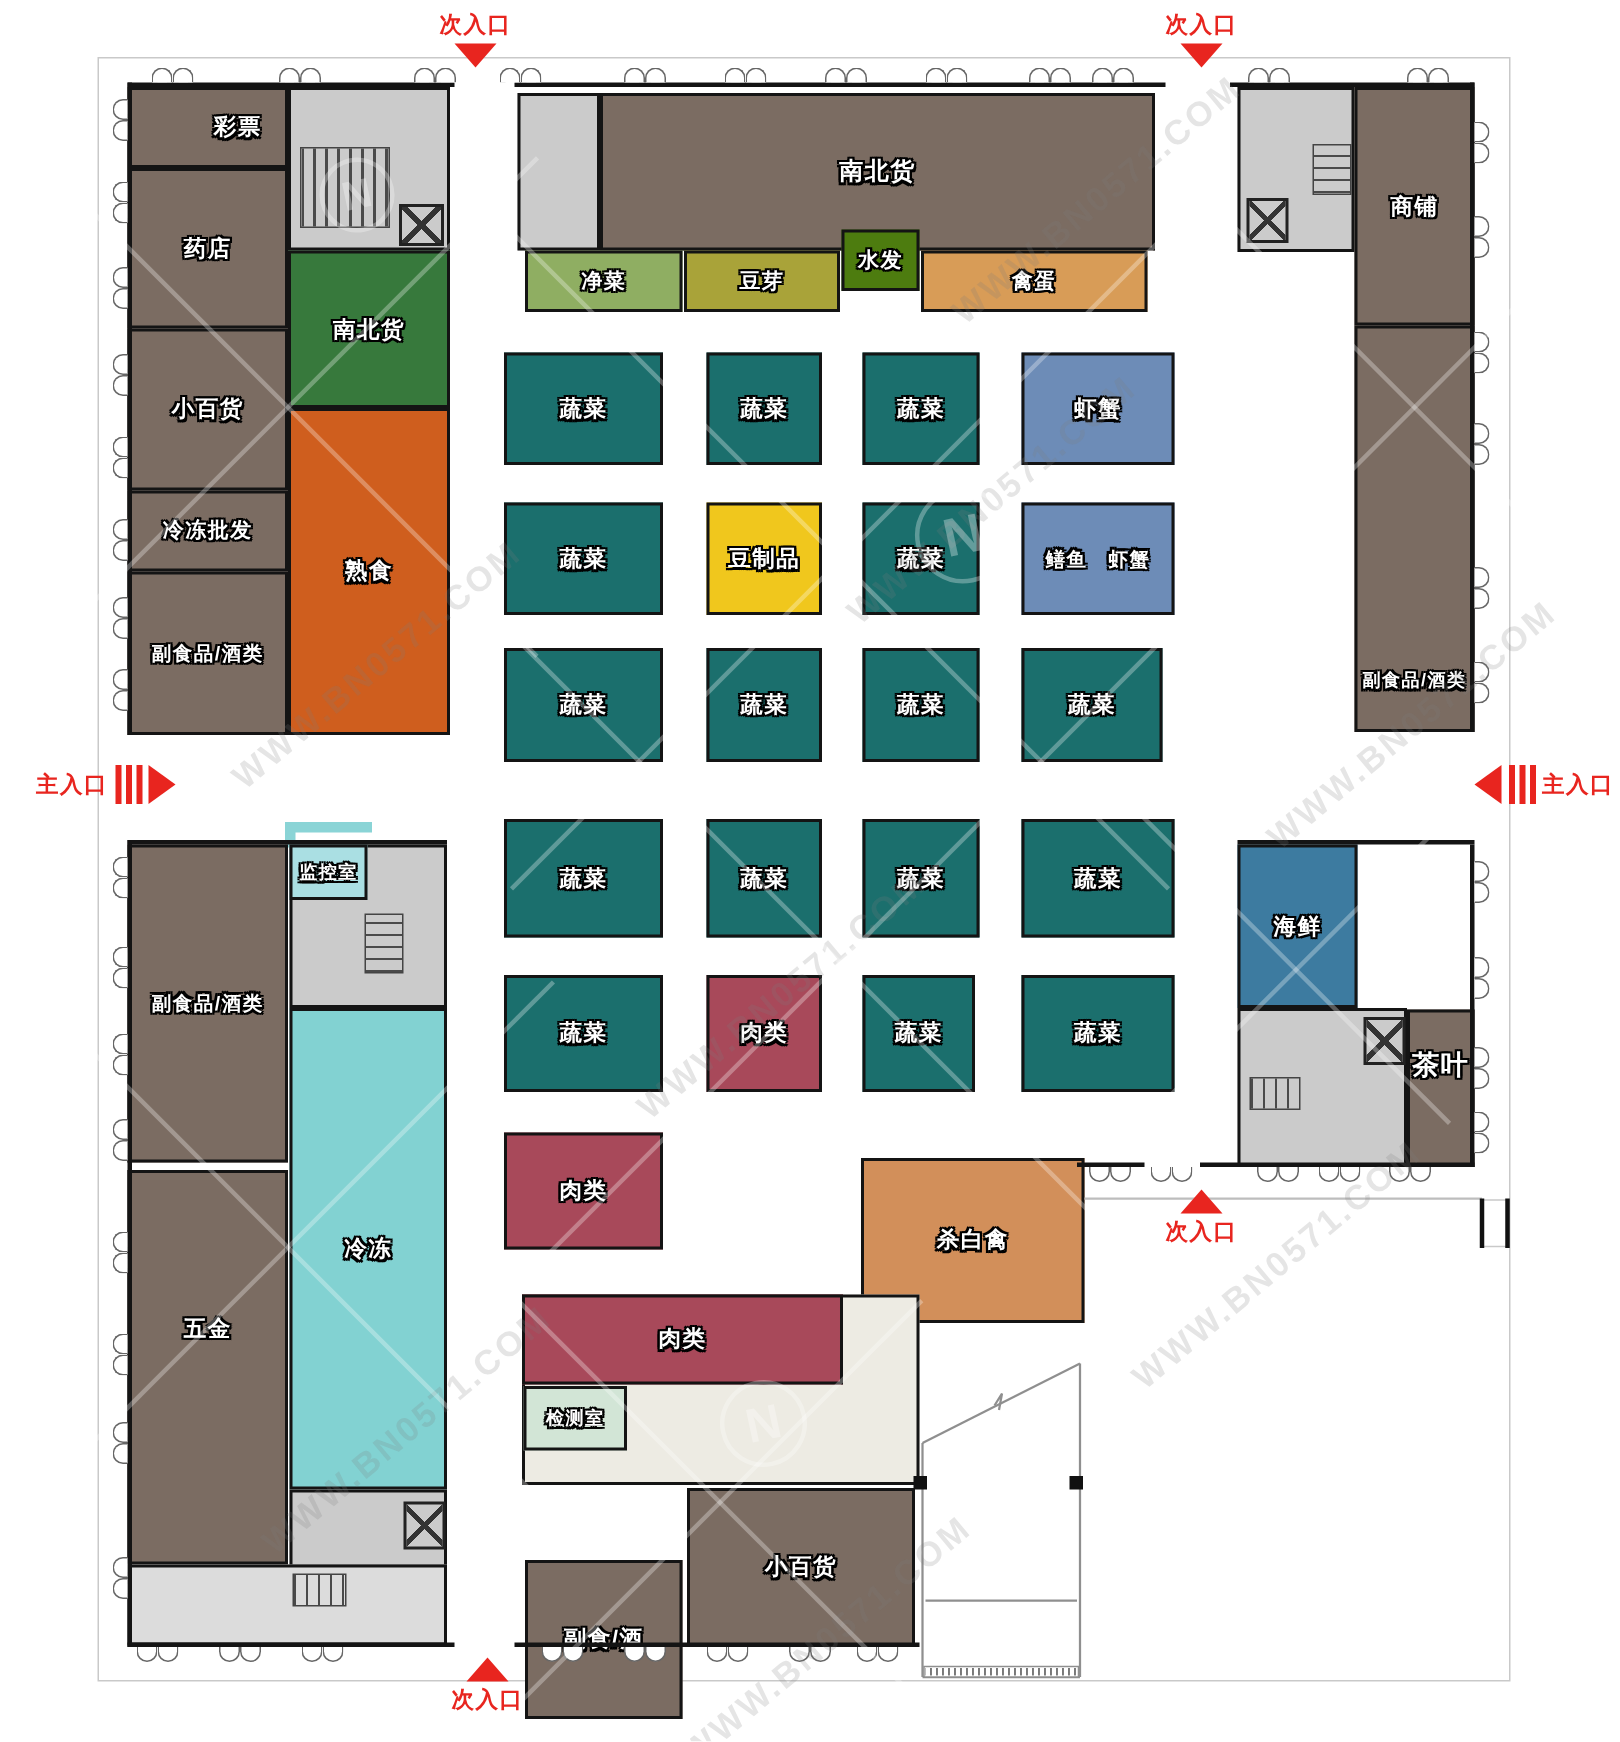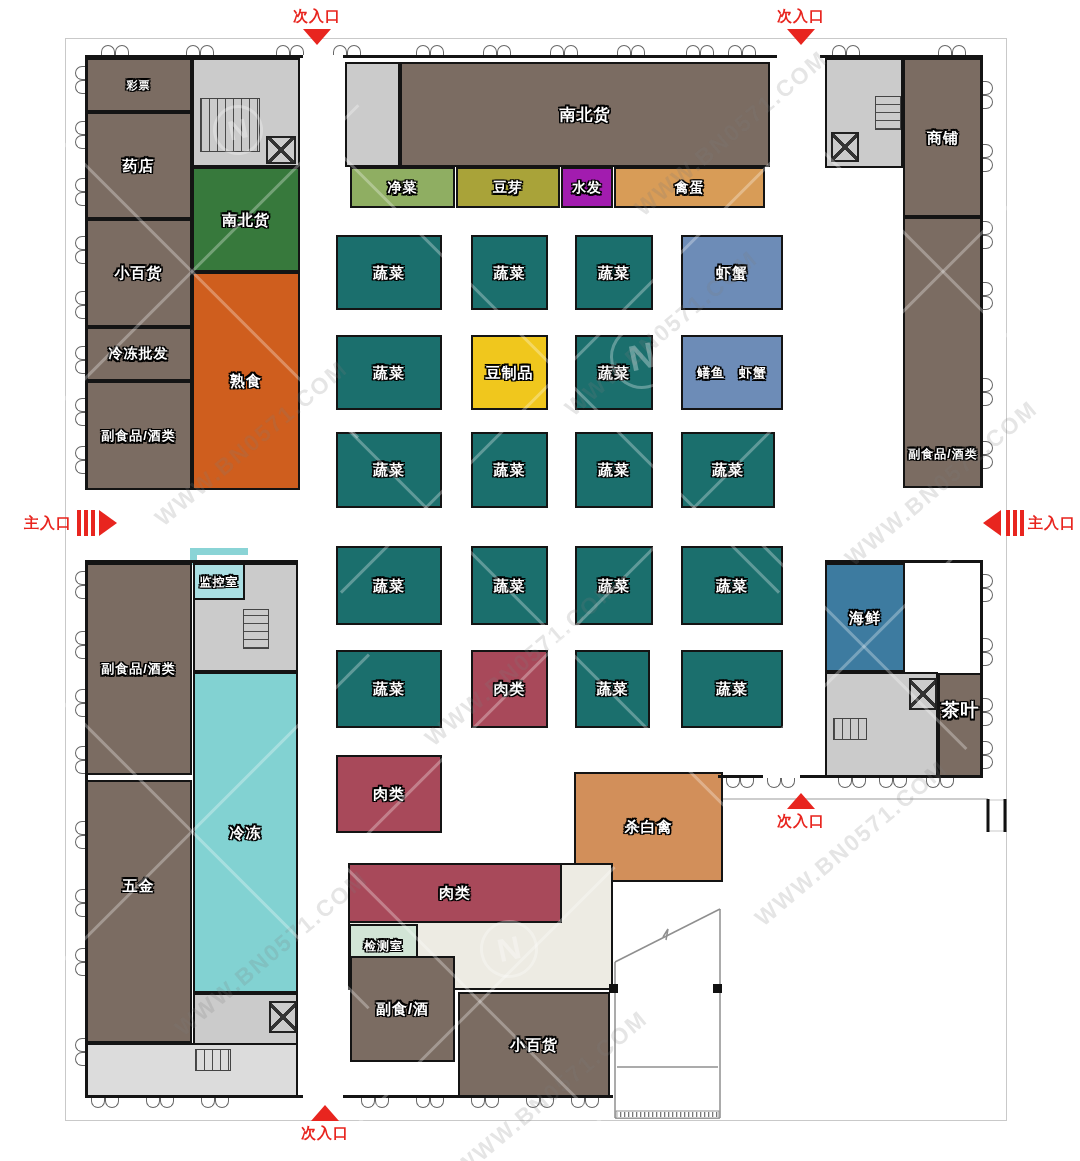--- a/index.html
+++ b/index.html
@@ -75,21 +75,21 @@
     </g>
     <defs>
       <pattern id="hatchp" width="4" height="5" patternUnits="userSpaceOnUse">
         <rect width="1.3" height="5" fill="#777"></rect>
       </pattern>
     </defs>
     <rect x="609" y="984" width="9" height="9" fill="#111"></rect>
     <rect x="713" y="984" width="9" height="9" fill="#111"></rect>
   </svg>
 <div class="room" style="left: 85px; top: 58px; width: 107px; height: 54px; background: rgb(123, 108, 98);">
-      <span class="room-label" style="font-size: 11px;">彩票</span>
+      <span class="room-label" style="font-size: 15px; margin-left: 20px;">彩票</span>
     </div>
     <div class="room" style="left: 85px; top: 112px; width: 107px; height: 107px; background: rgb(123, 108, 98);">
       <span class="room-label" style="font-size: 15px;">药店</span>
     </div>
     <div class="room" style="left: 85px; top: 219px; width: 107px; height: 108px; background: rgb(123, 108, 98);">
       <span class="room-label" style="font-size: 15px;">小百货</span>
     </div>
     <div class="room" style="left: 85px; top: 327px; width: 107px; height: 54px; background: rgb(123, 108, 98); text-decoration: underline;">
       <span class="room-label" style="font-size: 14px;">冷冻批发</span>
     </div>
@@ -109,21 +109,21 @@
     <div class="room" style="left: 345px; top: 62px; width: 55px; height: 105px; background: rgb(203, 203, 203);"></div>
     <div class="room" style="left: 400px; top: 62px; width: 370px; height: 105px; background: rgb(123, 108, 98);">
       <span class="room-label" style="font-size: 16px;">南北货</span>
     </div>
     <div class="room" style="left: 350px; top: 167px; width: 105px; height: 41px; background: rgb(143, 174, 98);">
       <span class="room-label" style="font-size: 14px;">净菜</span>
     </div>
     <div class="room" style="left: 456px; top: 167px; width: 104px; height: 41px; background: rgb(169, 163, 57);">
       <span class="room-label" style="font-size: 14px;">豆芽</span>
     </div>
-    <div class="room" style="left: 561px; top: 167px; width: 52px; height: 41px; background: #a21caf;">
+    <div class="room" style="left: 561px; top: 153px; width: 52px; height: 41px; background: #4d7c0f;">
       <span class="room-label" style="font-size: 14px;">水发</span>
     </div>
     <div class="room" style="left: 614px; top: 167px; width: 151px; height: 41px; background: rgb(216, 156, 87);">
       <span class="room-label" style="font-size: 14px;">禽蛋</span>
     </div>
     <div class="room" style="left: 825px; top: 58px; width: 78px; height: 110px; background: rgb(203, 203, 203);">
       <div class="stairs v" style="left: 48px; top: 36px; width: 26px; height: 34px;"></div>
       <div class="elev" style="left: 4px; top: 72px; width: 28px; height: 30px;"></div>
     </div>
     <div class="room" style="left: 903px; top: 58px; width: 80px; height: 159px; background: rgb(123, 108, 98);">
@@ -229,21 +229,21 @@
     <div class="room" style="left: 85px; top: 1043px; width: 213px; height: 54px; background: rgb(220, 220, 220);">
       <div class="stairs h" style="left: 108px; top: 4px; width: 36px; height: 22px;"></div>
     </div>
     <div class="room" style="left: 348px; top: 863px; width: 265px; height: 127px; background: rgb(237, 235, 227);"></div>
     <div class="room" style="left: 348px; top: 863px; width: 214px; height: 60px; background: rgb(168, 73, 90);">
       <span class="room-label" style="font-size: 15px;">肉类</span>
     </div>
     <div class="room" style="left: 349px; top: 924px; width: 69px; height: 43px; background: rgb(210, 229, 214);">
       <span class="room-label" style="font-size: 12px;">检测室</span>
     </div>
-    <div class="room" style="left: 350px; top: 956px; width: 105px; height: 106px; background: rgb(123, 108, 98);">
+    <div class="room" style="left: 350px; top: 1040px; width: 105px; height: 106px; background: rgb(123, 108, 98);">
       <span class="room-label" style="font-size: 15px;">副食/酒</span>
     </div>
     <div class="room" style="left: 458px; top: 992px; width: 152px; height: 106px; background: rgb(123, 108, 98);">
       <span class="room-label" style="font-size: 15px;">小百货</span>
     </div>
     <div class="wall" style="left: 85px; top: 55px; width: 218px; height: 3px;"></div>
     <div class="wall" style="left: 343px; top: 55px; width: 434px; height: 3px;"></div>
     <div class="wall" style="left: 820px; top: 55px; width: 163px; height: 3px;"></div>
     <div class="wall" style="left: 85px; top: 55px; width: 3px; height: 435px;"></div>
     <div class="wall" style="left: 85px; top: 560px; width: 3px; height: 538px;"></div>

